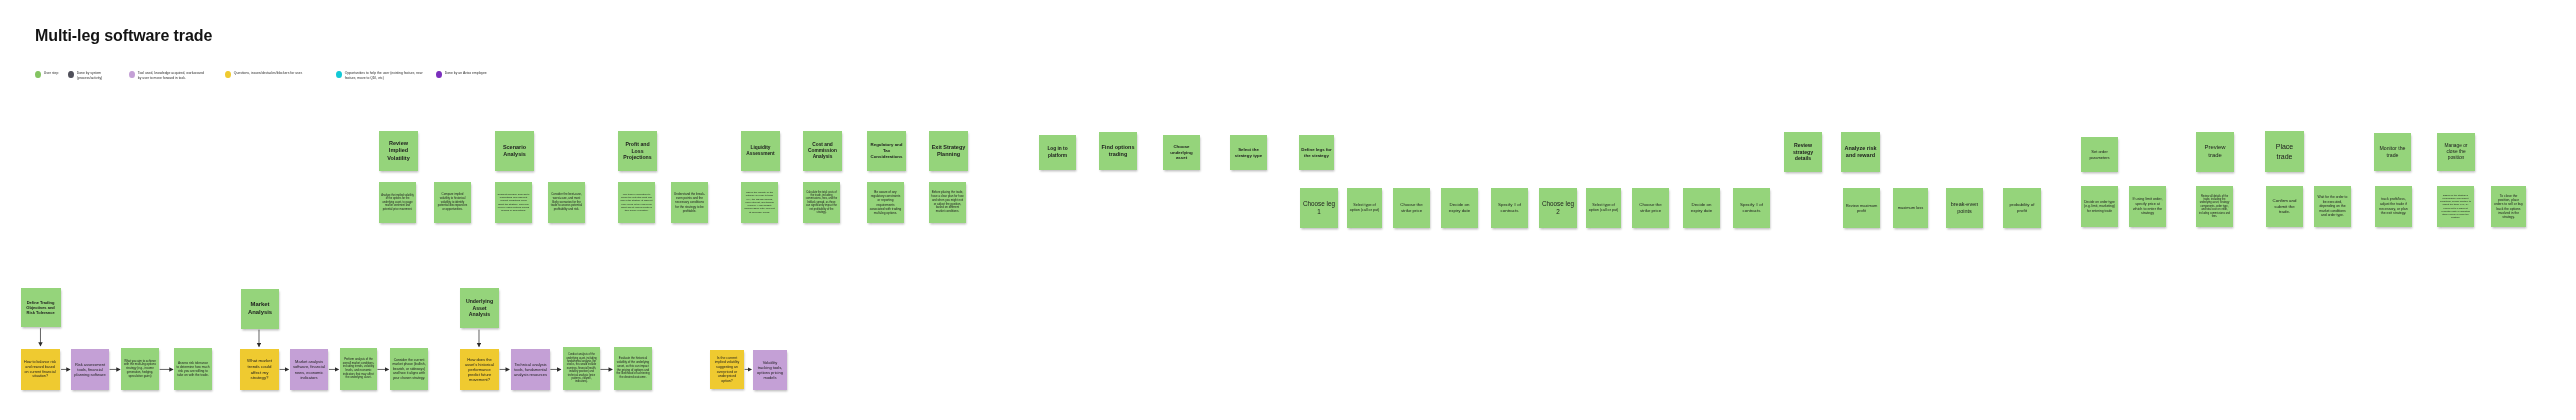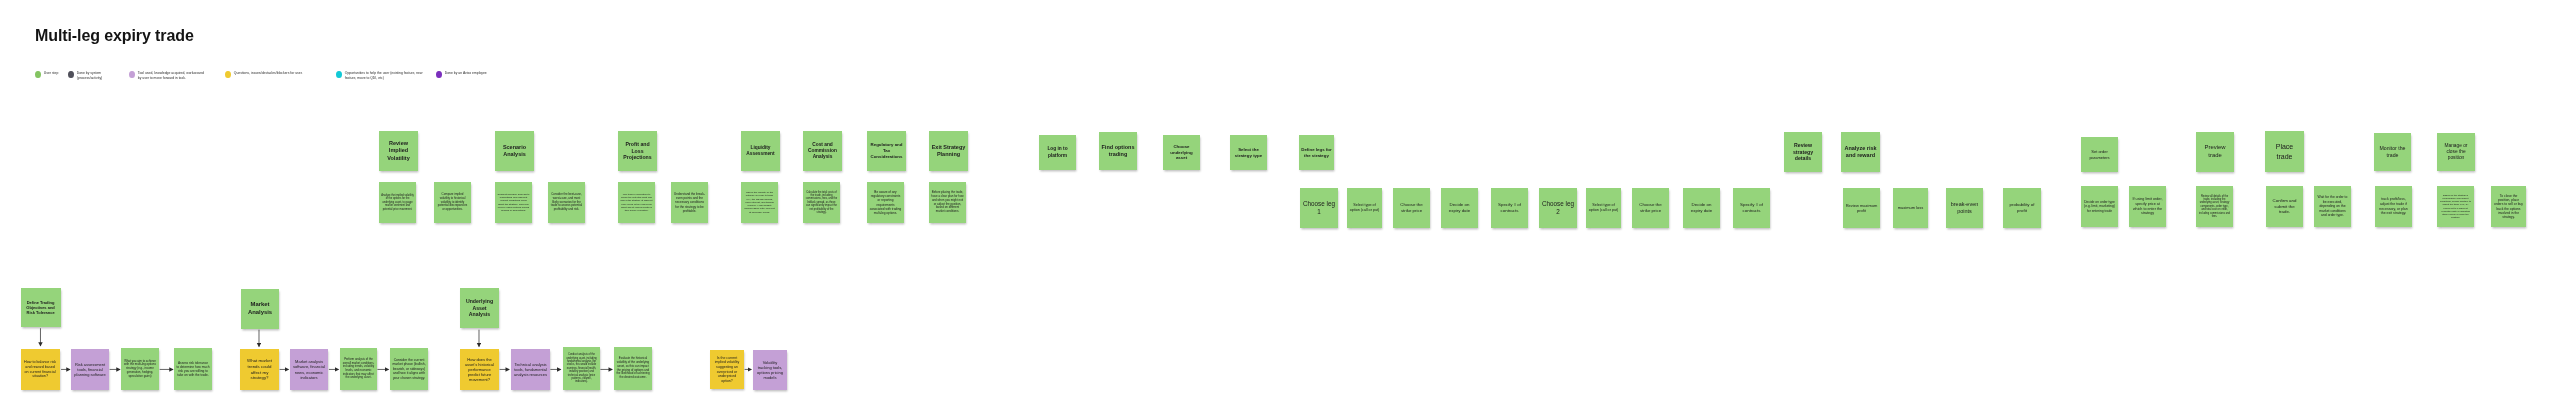--- a/index.html
+++ b/index.html
@@ -22,21 +22,21 @@
     color:#1c1c1c;line-height:1.3;
     box-shadow:0.7px 2.2px 2.2px rgba(0,0,0,0.28);
   }
   .note span{display:block;width:100%;word-wrap:break-word;}
   #arrows{position:absolute;left:0;top:0;pointer-events:none;}
 </style>
 </head>
 <body>
 
 <div id="board">
-  <h1 id="page-title">Multi-leg expiry trade</h1>
+  <h1 id="page-title">Multi-leg software trade</h1>
   <div id="legend">
       <div class="legend-item" style="left: 35px; width: 31px;">
         <span class="dot" style="background: rgb(132, 196, 98);"></span>
         <span class="lab">User step</span>
       </div>
       <div class="legend-item" style="left: 68px; width: 43px;">
         <span class="dot" style="background: rgb(80, 80, 90);"></span>
         <span class="lab">Done by system (process/activity)</span>
       </div>
       <div class="legend-item" style="left: 129px; width: 75px;">

